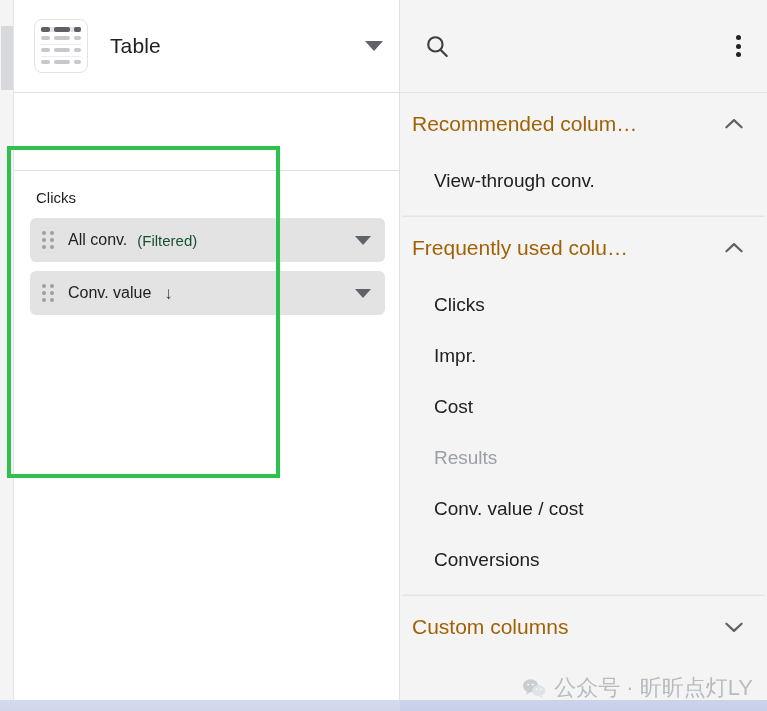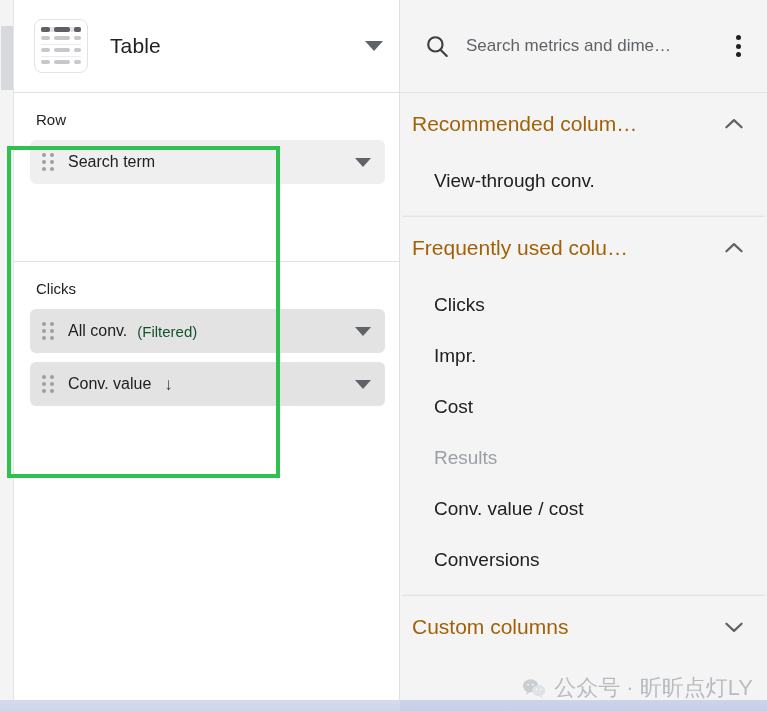--- a/index.html
+++ b/index.html
@@ -275,34 +275,21 @@
           <span class="c c1"></span>
             <span class="c c2"></span>
             <span class="c c3"></span>
         </div>
       </div>
       <div class="viz-label">Table</div>
       <div class="caret-down"></div>
     </div>
 
     <div>
-      <div class="group-label">Row</div>
-
-      <div class="pill">
-        <span class="grip">
-          <i></i>
-            <i></i>
-            <i></i>
-            <i></i>
-            <i></i>
-            <i></i>
-        </span>
-        <span class="pill-text">Search term</span>
-        <span class="caret-down"></span>
-      </div>
+
 
       <div class="section-divider"></div>
     </div>
 
     <div>
       <div class="group-label">Clicks</div>
 
       <div class="pill dark">
         <span class="grip">
           <i></i>
@@ -335,21 +322,20 @@
     <div class="green-box"></div>
   </div>
 
   <div class="right-panel">
 
     <div class="search-bar">
       <svg class="search-icon" viewBox="0 0 24 24">
         <circle cx="10.5" cy="10.5" r="6.6" fill="none" stroke="#3c4043" stroke-width="2"></circle>
         <line x1="15.4" y1="15.6" x2="21" y2="21.2" stroke="#3c4043" stroke-width="2" stroke-linecap="round"></line>
       </svg>
-      <div class="search-placeholder">Search metrics and dime…</div>
       <div class="kebab">
         <i></i>
           <i></i>
           <i></i>
       </div>
     </div>
 
     <div class="panel-scroll">
 
       <div class="accordion">

